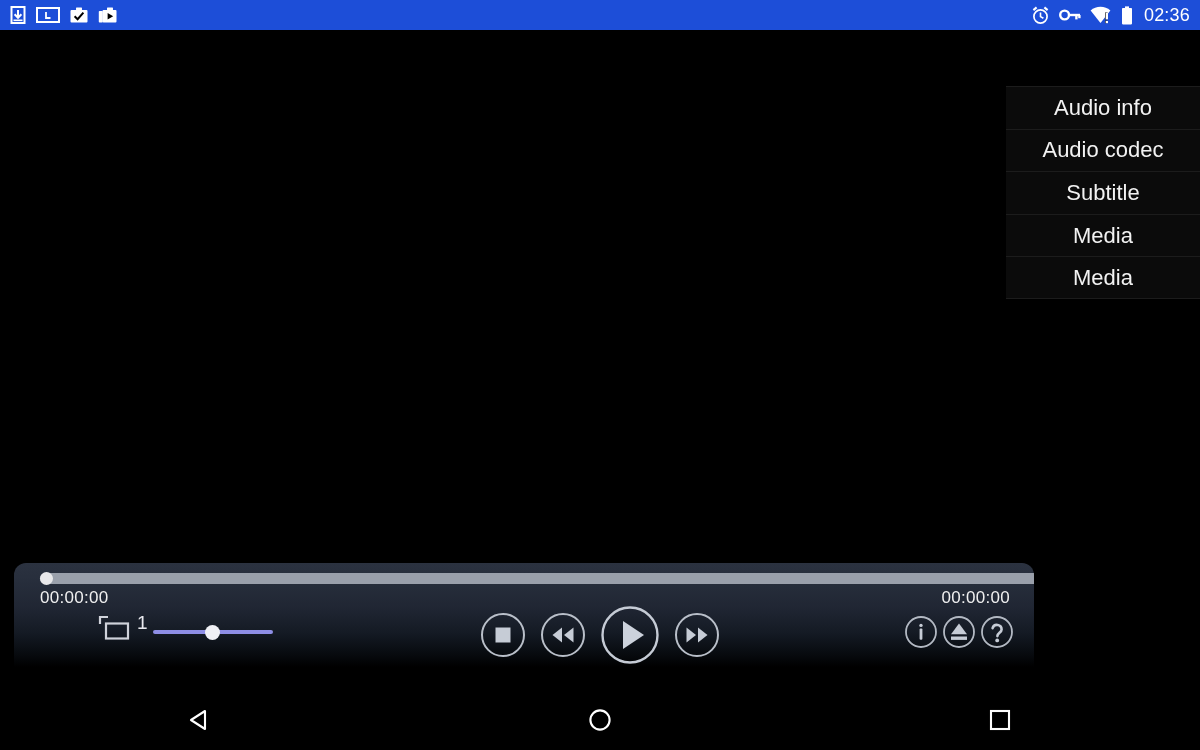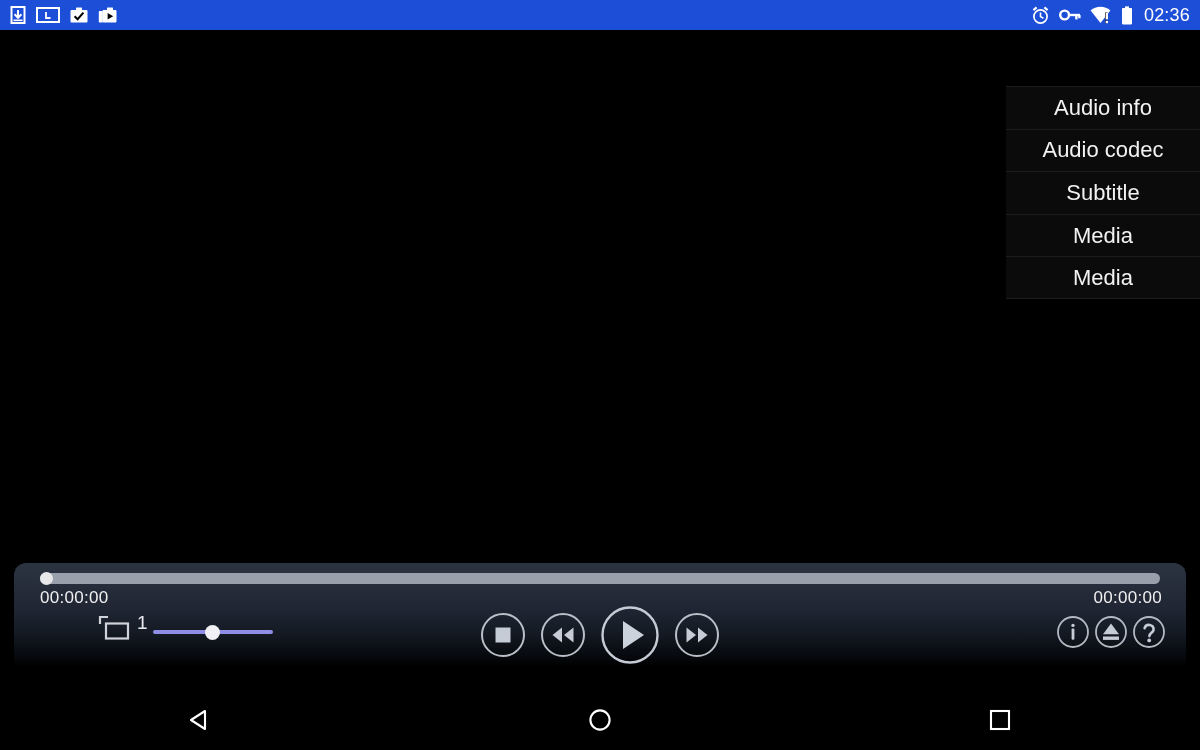--- a/index.html
+++ b/index.html
@@ -97,21 +97,21 @@
   }
   .menu-item-label {
     line-height: 24px;
   }
 
   
   #control-panel {
     position: absolute;
     left: 14px;
     top: 563px;
-    width: 1172px;
+    width: 1020px;
     height: 104px;
     border-radius: 12px 12px 0 0;
     background: linear-gradient(to bottom,
         #2b3240 0px,
         #272e3c 18px,
         #202633 45px,
         #141a24 70px,
         #070a0e 92px,
         #000000 104px);
     overflow: hidden;

